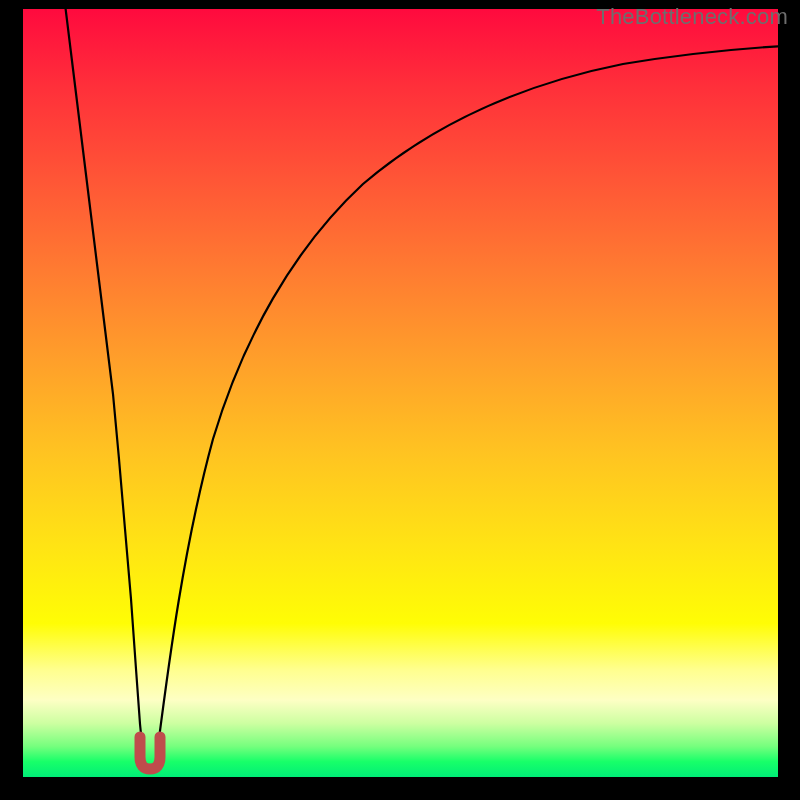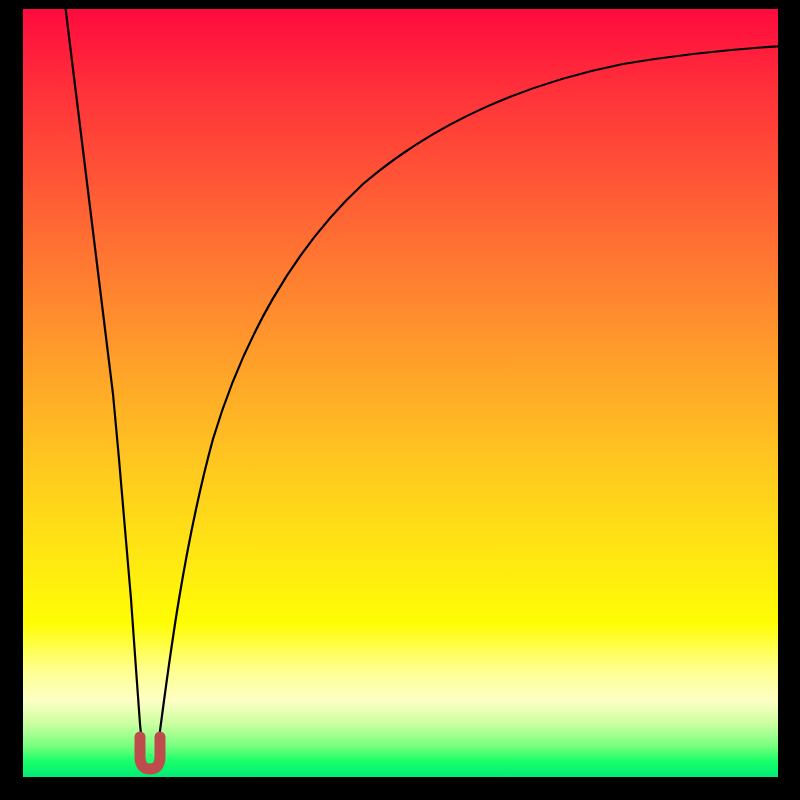--- a/index.html
+++ b/index.html
@@ -86,13 +86,14 @@
                C 410 115, 500 75, 600 55
                C 660 45, 710 40, 760 37" fill="none" stroke="#000" stroke-width="2.2"></path>
 
       <path d="M 117 728
                L 117 748
                Q 117 760 127 760
                Q 137 760 137 748
                L 137 728" fill="none" stroke="#bf4c4c" stroke-width="11" stroke-linecap="round" stroke-linejoin="round"></path>
     </svg>
   </div>
+  <div class="watermark">TheBottleneck.com</div>
 </div>
 
 </body></html>

